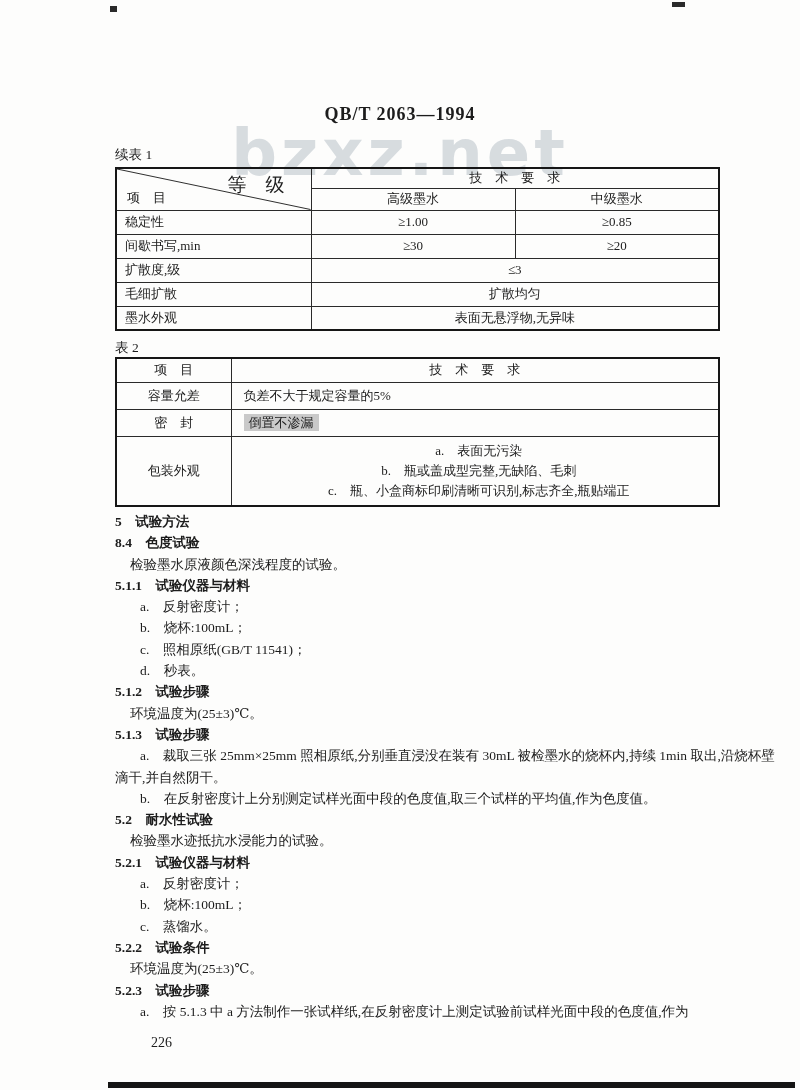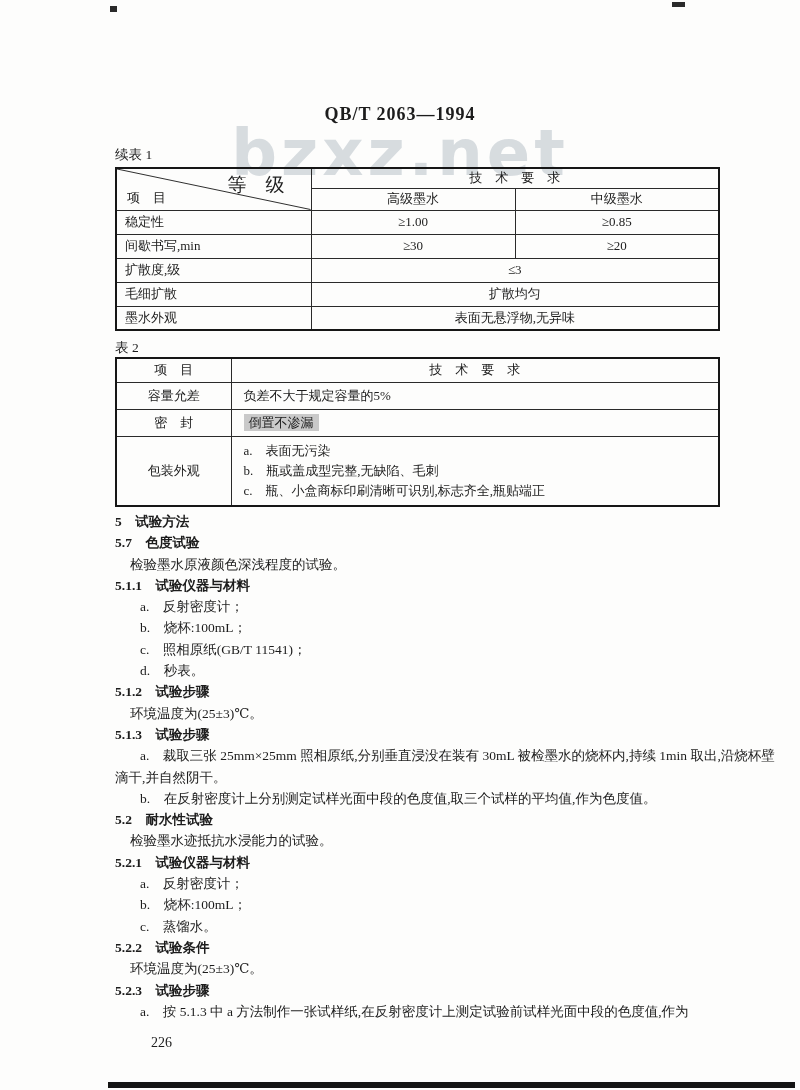--- a/index.html
+++ b/index.html
@@ -42,21 +42,21 @@
   #table1 tr.data td { height:24px;margin-left:28px; }
   #table1 td.lbl { text-align:left; padding-left:8px; }
   .diag-cell { position:relative; padding:0; }
   .diag-cell svg { position:absolute; left:0; top:0; width:100%; height:100%; display:block; }
   .diag-top { position:absolute; top:3px; right:26px; font-size:19px; }
   .diag-bottom { position:absolute; bottom:3px; left:10px; font-size:13px; }
   #table2 tr.hdr td { height:24px; }
   #table2 tr.r td { height:27px; }
   #table2 td.val { text-align:left; padding-left:12px; }
   #table2 td.pkg { padding:4px 4px 4px 12px; }
-  .pkg-line { text-align:left; line-height:20px; }
+  .pkg-line { text-align:center; line-height:20px; }
   .smudge { background:rgba(70,70,70,.28); padding:1px 5px; }
   .body {
     position:absolute; left:115px; top:511px; width:672px; z-index:1;
     font-size:13.5px; line-height:21.3px;
   }
   .bl { white-space:normal; }
   .bl.h1, .bl.h2 { font-weight:bold; }
   .bl.p  { padding-left:15px; }
   .bl.li { padding-left:25px; }
   .bl.pa { text-indent:25px; }
@@ -151,21 +151,21 @@
           <div class="pkg-line">a.　表面无污染</div>
           <div class="pkg-line">b.　瓶或盖成型完整,无缺陷、毛刺</div>
           <div class="pkg-line">c.　瓶、小盒商标印刷清晰可识别,标志齐全,瓶贴端正</div>
         </td>
       </tr>
     </tbody>
   </table>
 
   <div class="body">
       <div class="bl h1">5　试验方法</div>
-      <div class="bl h2">5.7　色度试验</div>
+      <div class="bl h2">8.4　色度试验</div>
       <div class="bl p">检验墨水原液颜色深浅程度的试验。</div>
       <div class="bl h2">5.1.1　试验仪器与材料</div>
       <div class="bl li">a.　反射密度计；</div>
       <div class="bl li">b.　烧杯:100mL；</div>
       <div class="bl li">c.　照相原纸(GB/T 11541)；</div>
       <div class="bl li">d.　秒表。</div>
       <div class="bl h2">5.1.2　试验步骤</div>
       <div class="bl p">环境温度为(25±3)℃。</div>
       <div class="bl h2">5.1.3　试验步骤</div>
       <div class="bl pa">a.　裁取三张 25mm×25mm 照相原纸,分别垂直浸没在装有 30mL 被检墨水的烧杯内,持续 1min 取出,沿烧杯壁滴干,并自然阴干。</div>

